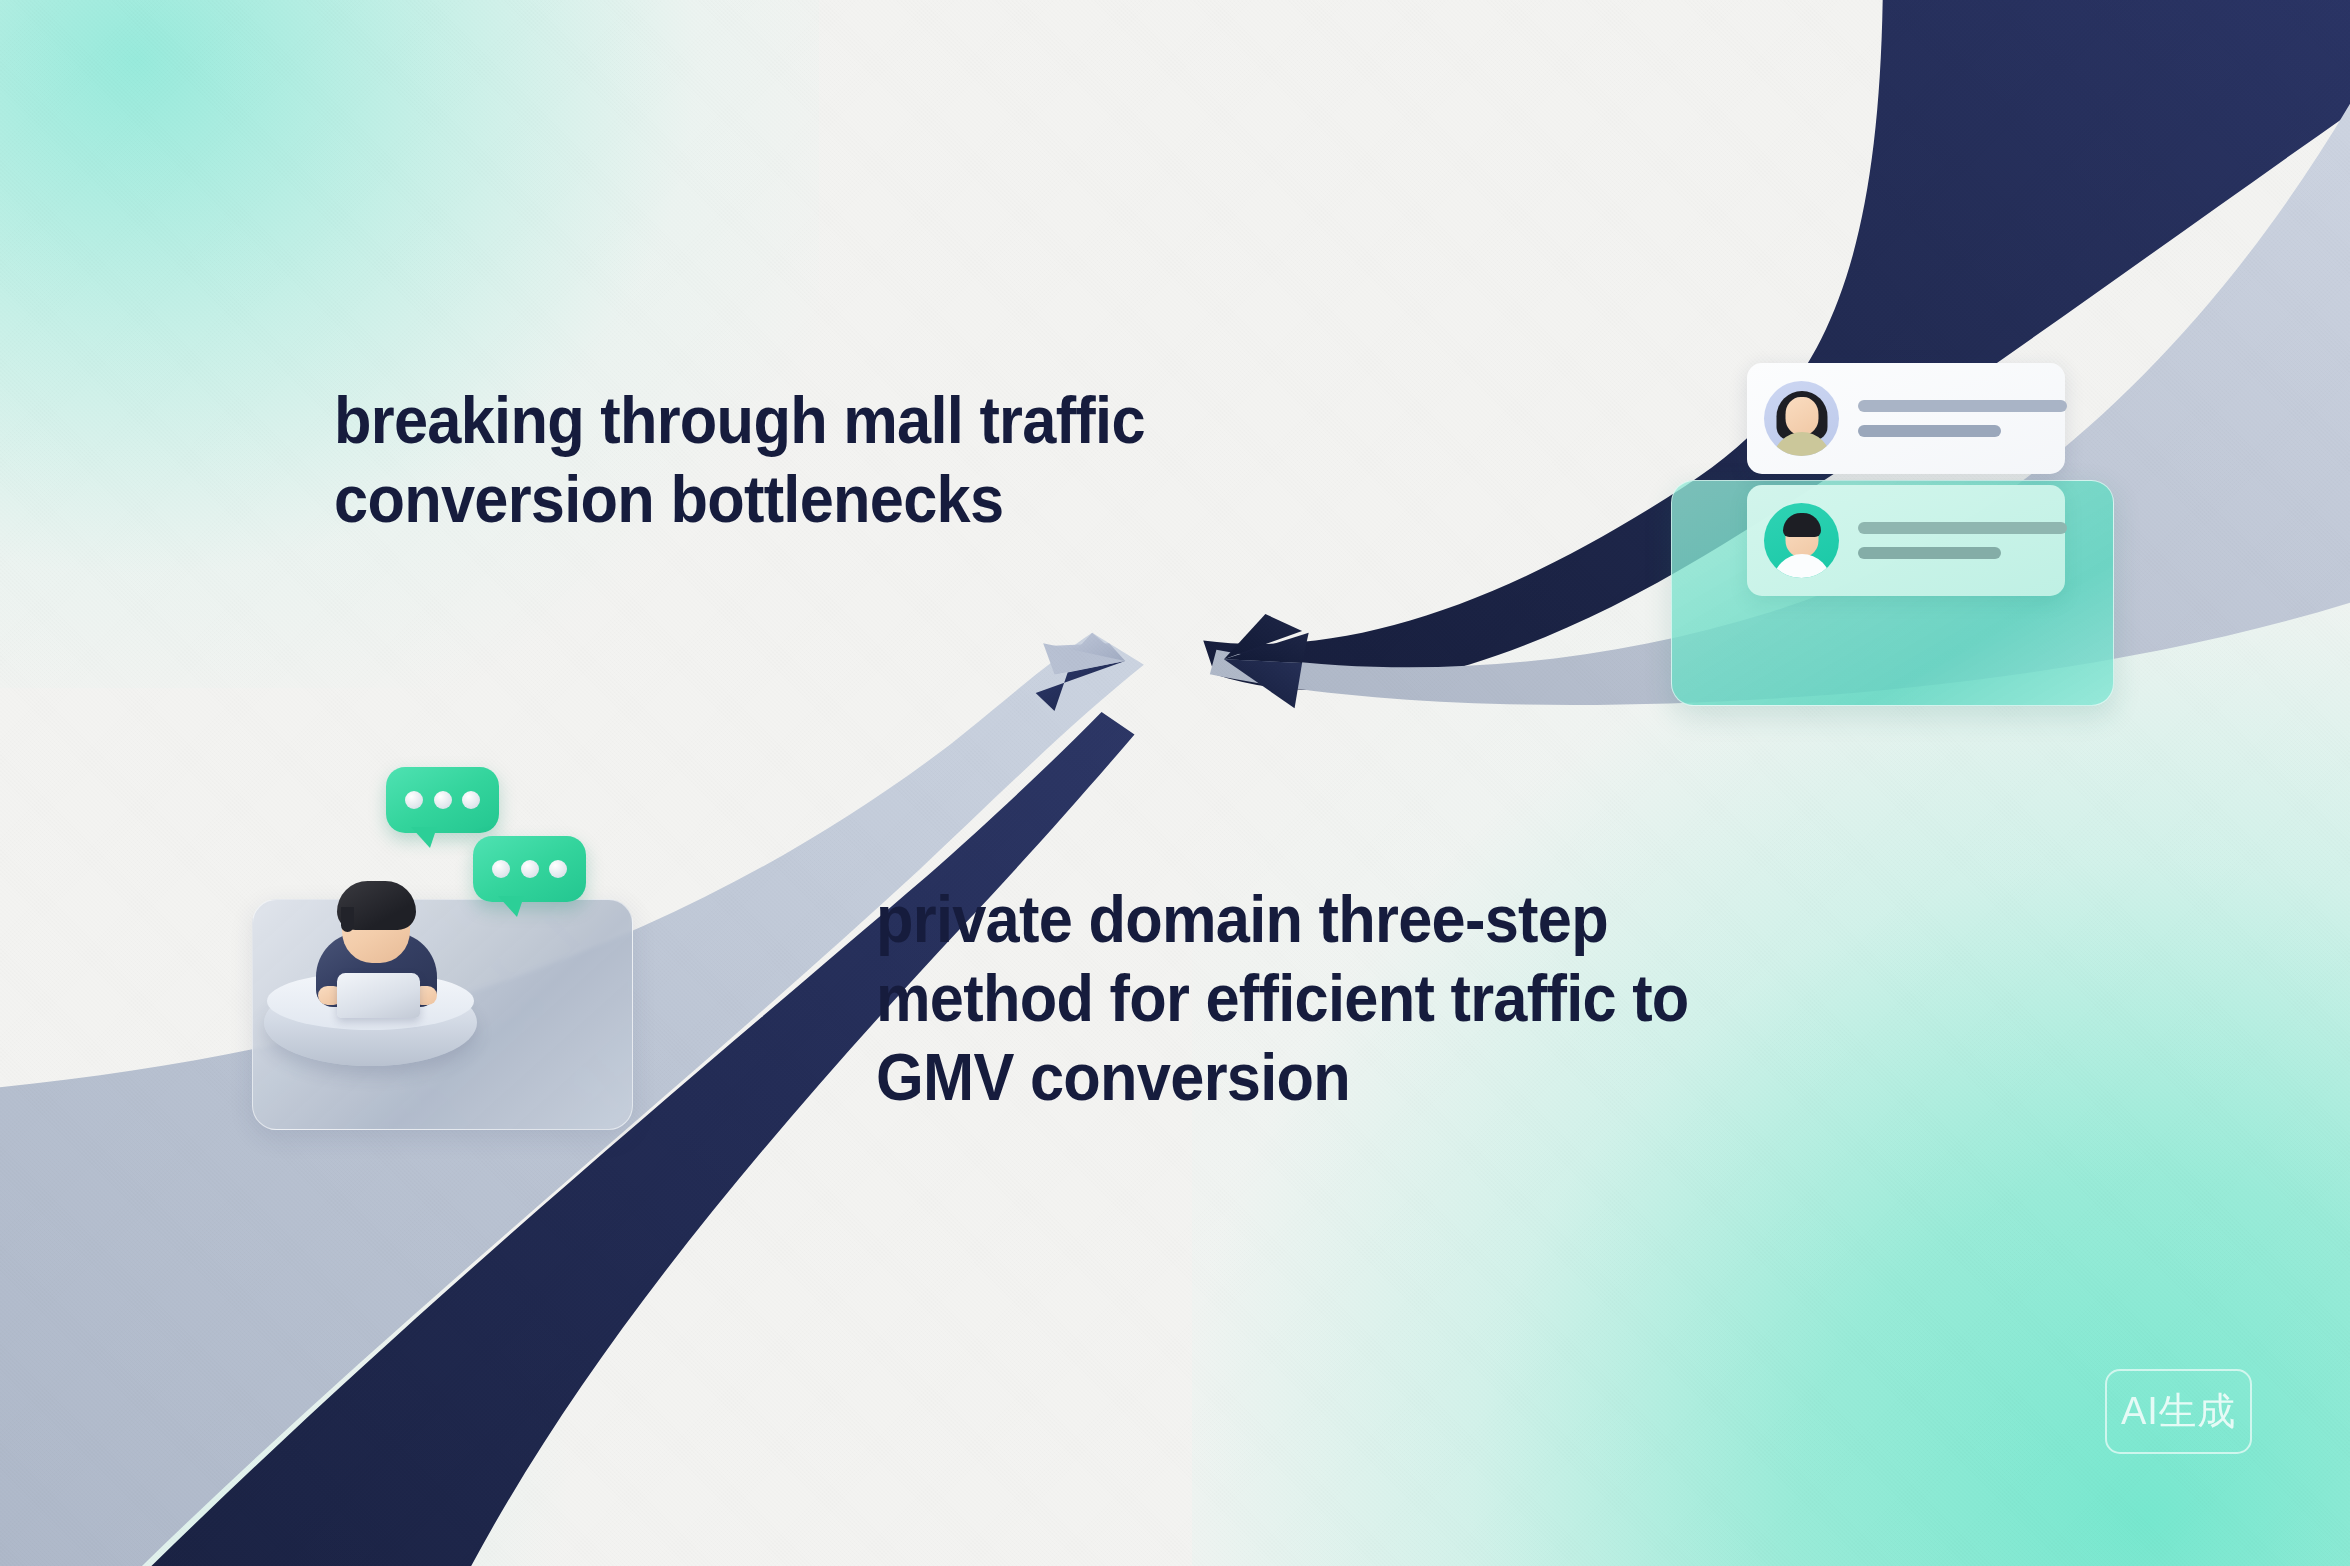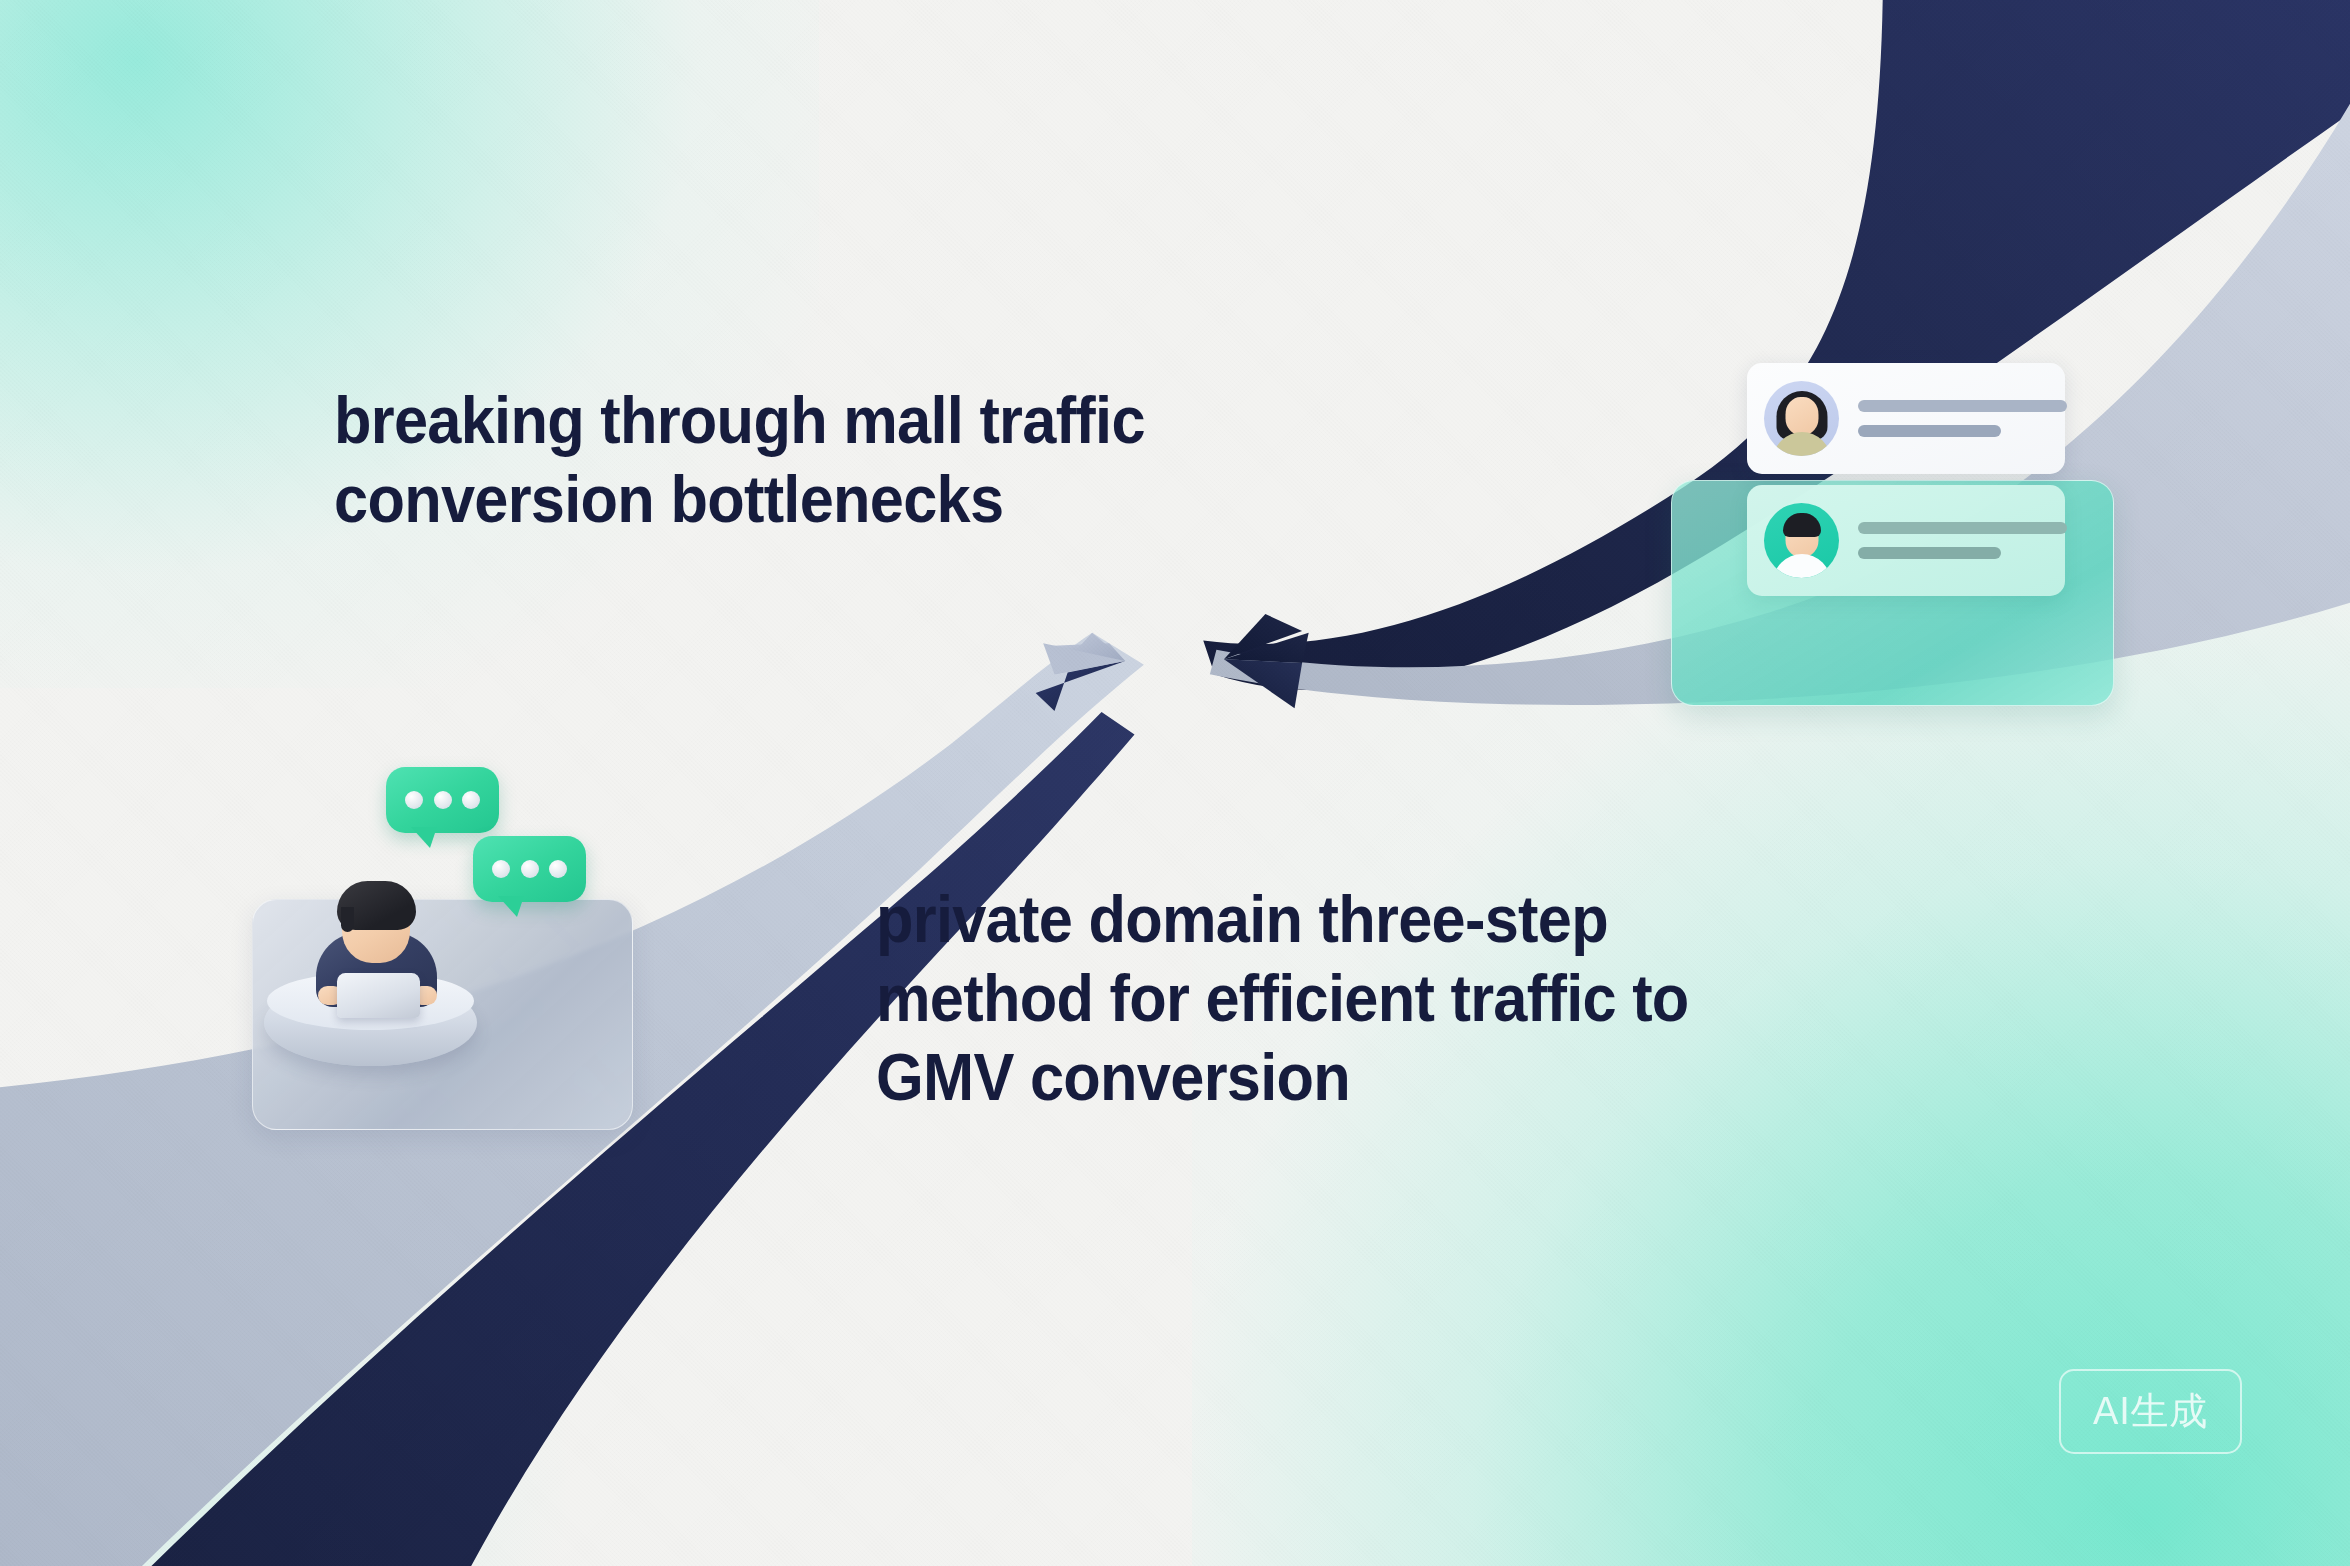--- a/index.html
+++ b/index.html
@@ -301,22 +301,22 @@
   #card-white .line { background: #a9b4c6; }
   #card-white .line.short { background: #9aa7bb; }
   #card-mint .line { background: #8fb6b0; }
   #card-mint .line.short { background: #84ada7; }
   .line.long  { width: 209px; }
   .line.short { width: 143px; }
 
   
   #watermark {
     position: absolute;
-    right: 108px; bottom: 113px;
-    padding: 15px 32px;
+    right: 98px; bottom: 113px;
+    padding: 15px 14px;
     border: 2.4px solid rgba(255,255,255,0.62);
     border-radius: 15px;
     color: rgba(255,255,255,0.80);
     font-size: 38px;
     letter-spacing: 0.02em;
     font-weight: 400;
     user-select: none;
   }
 </style>
 </head>

